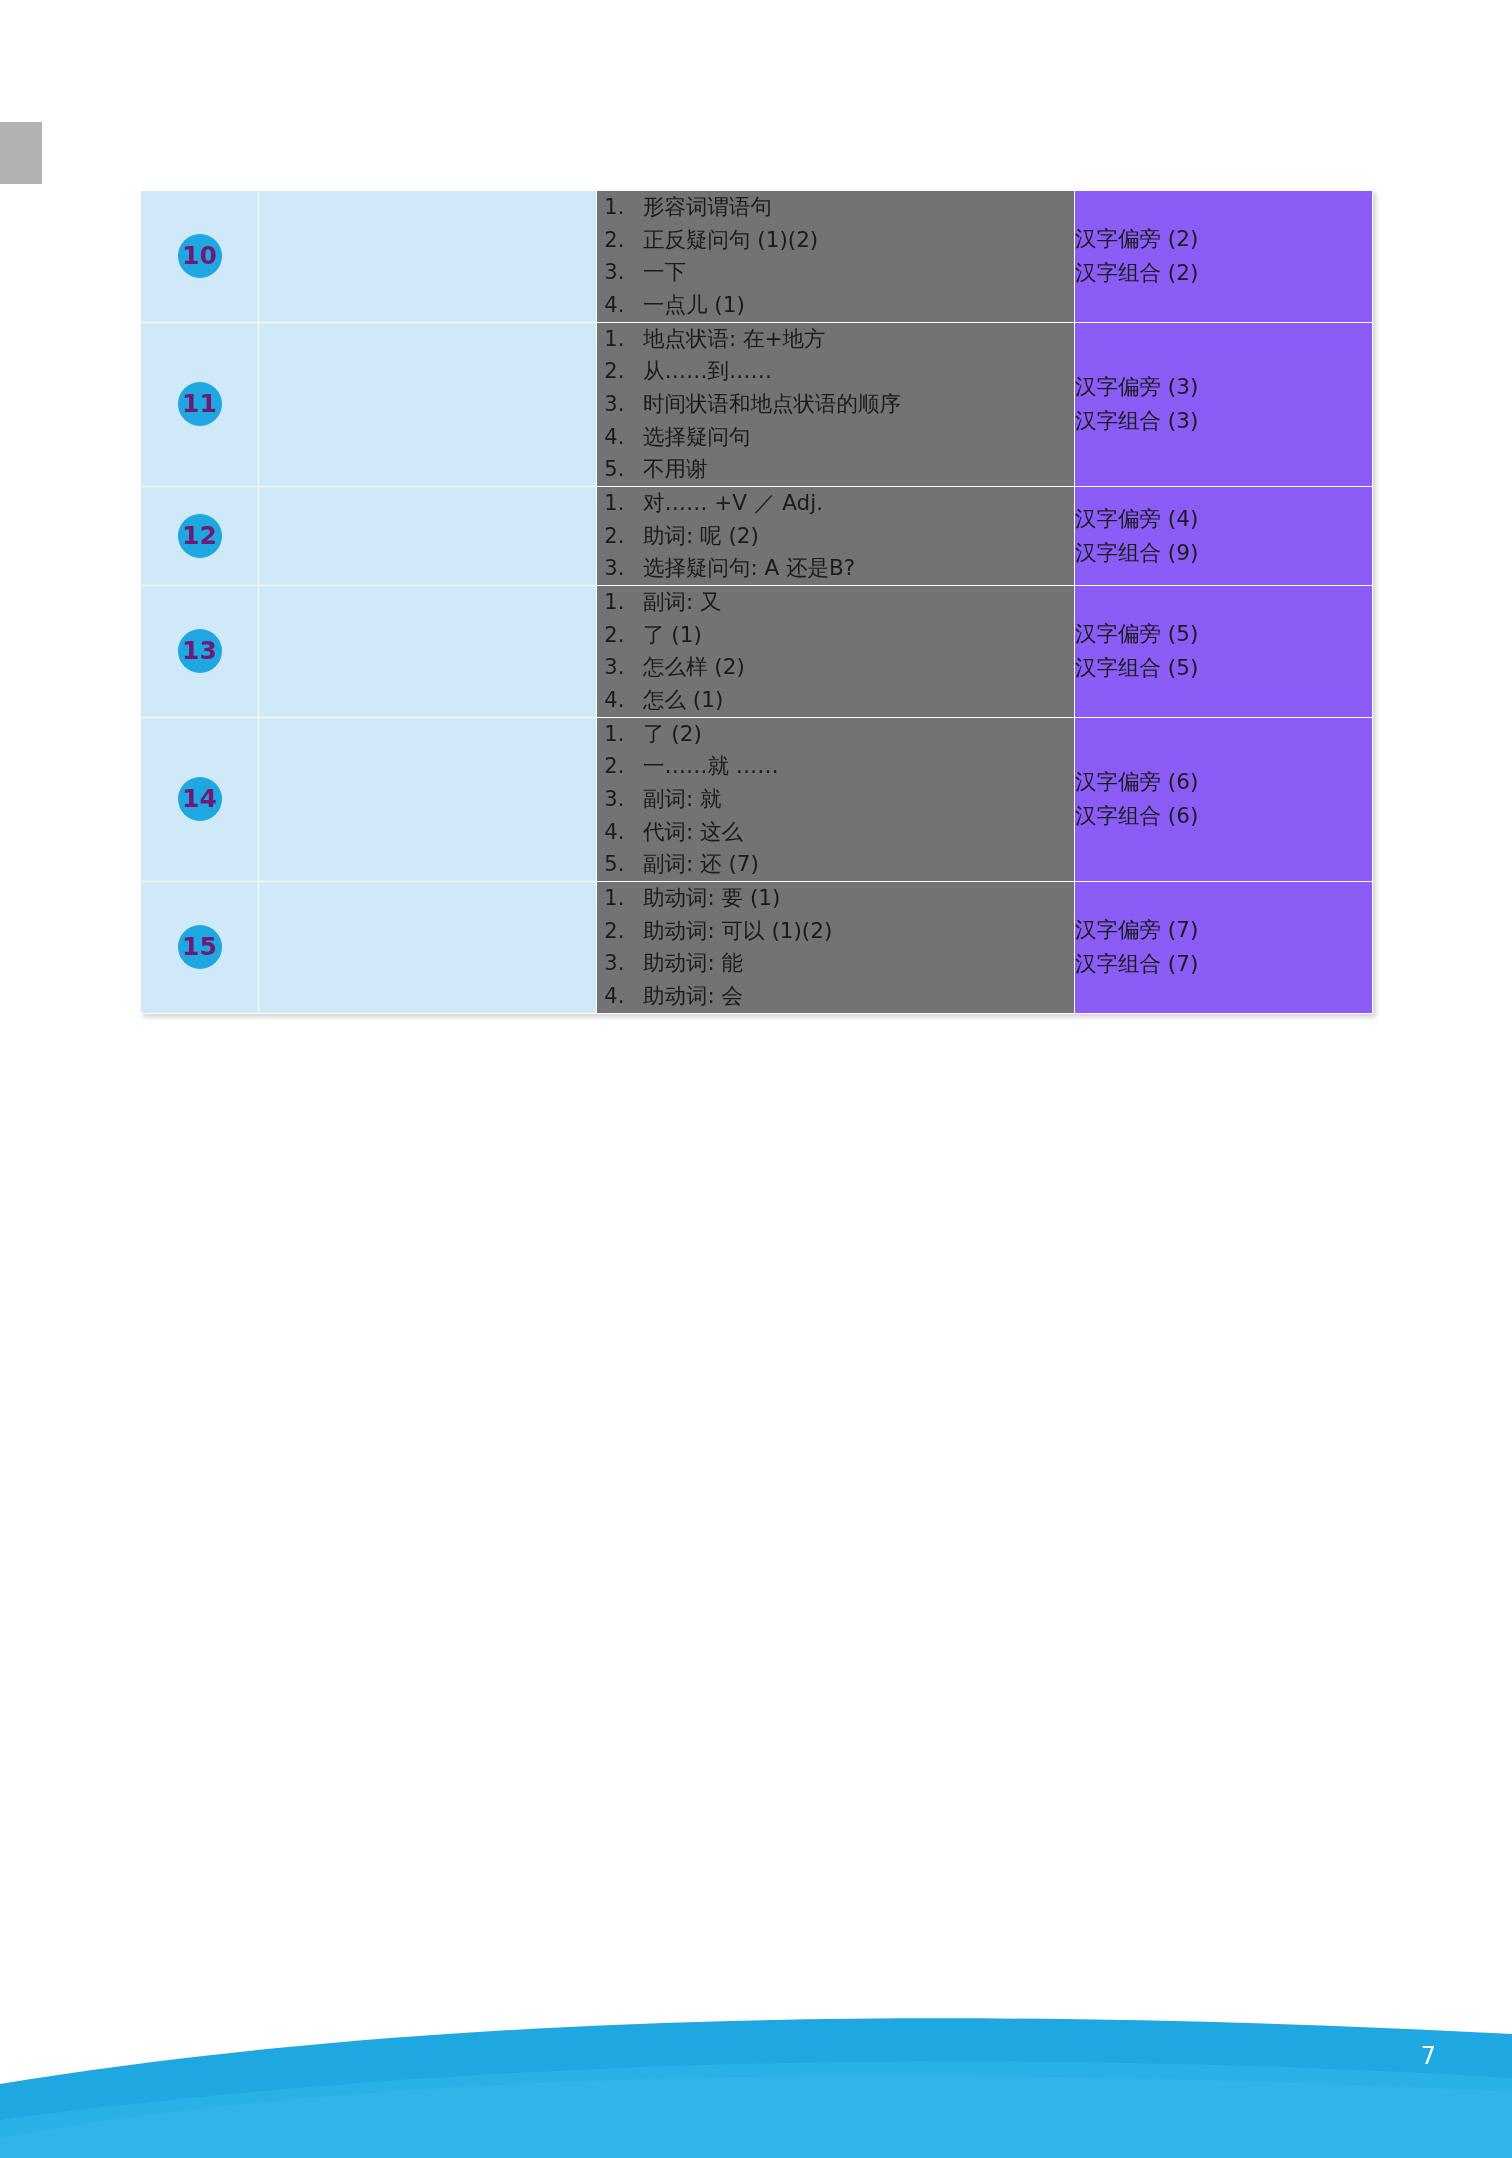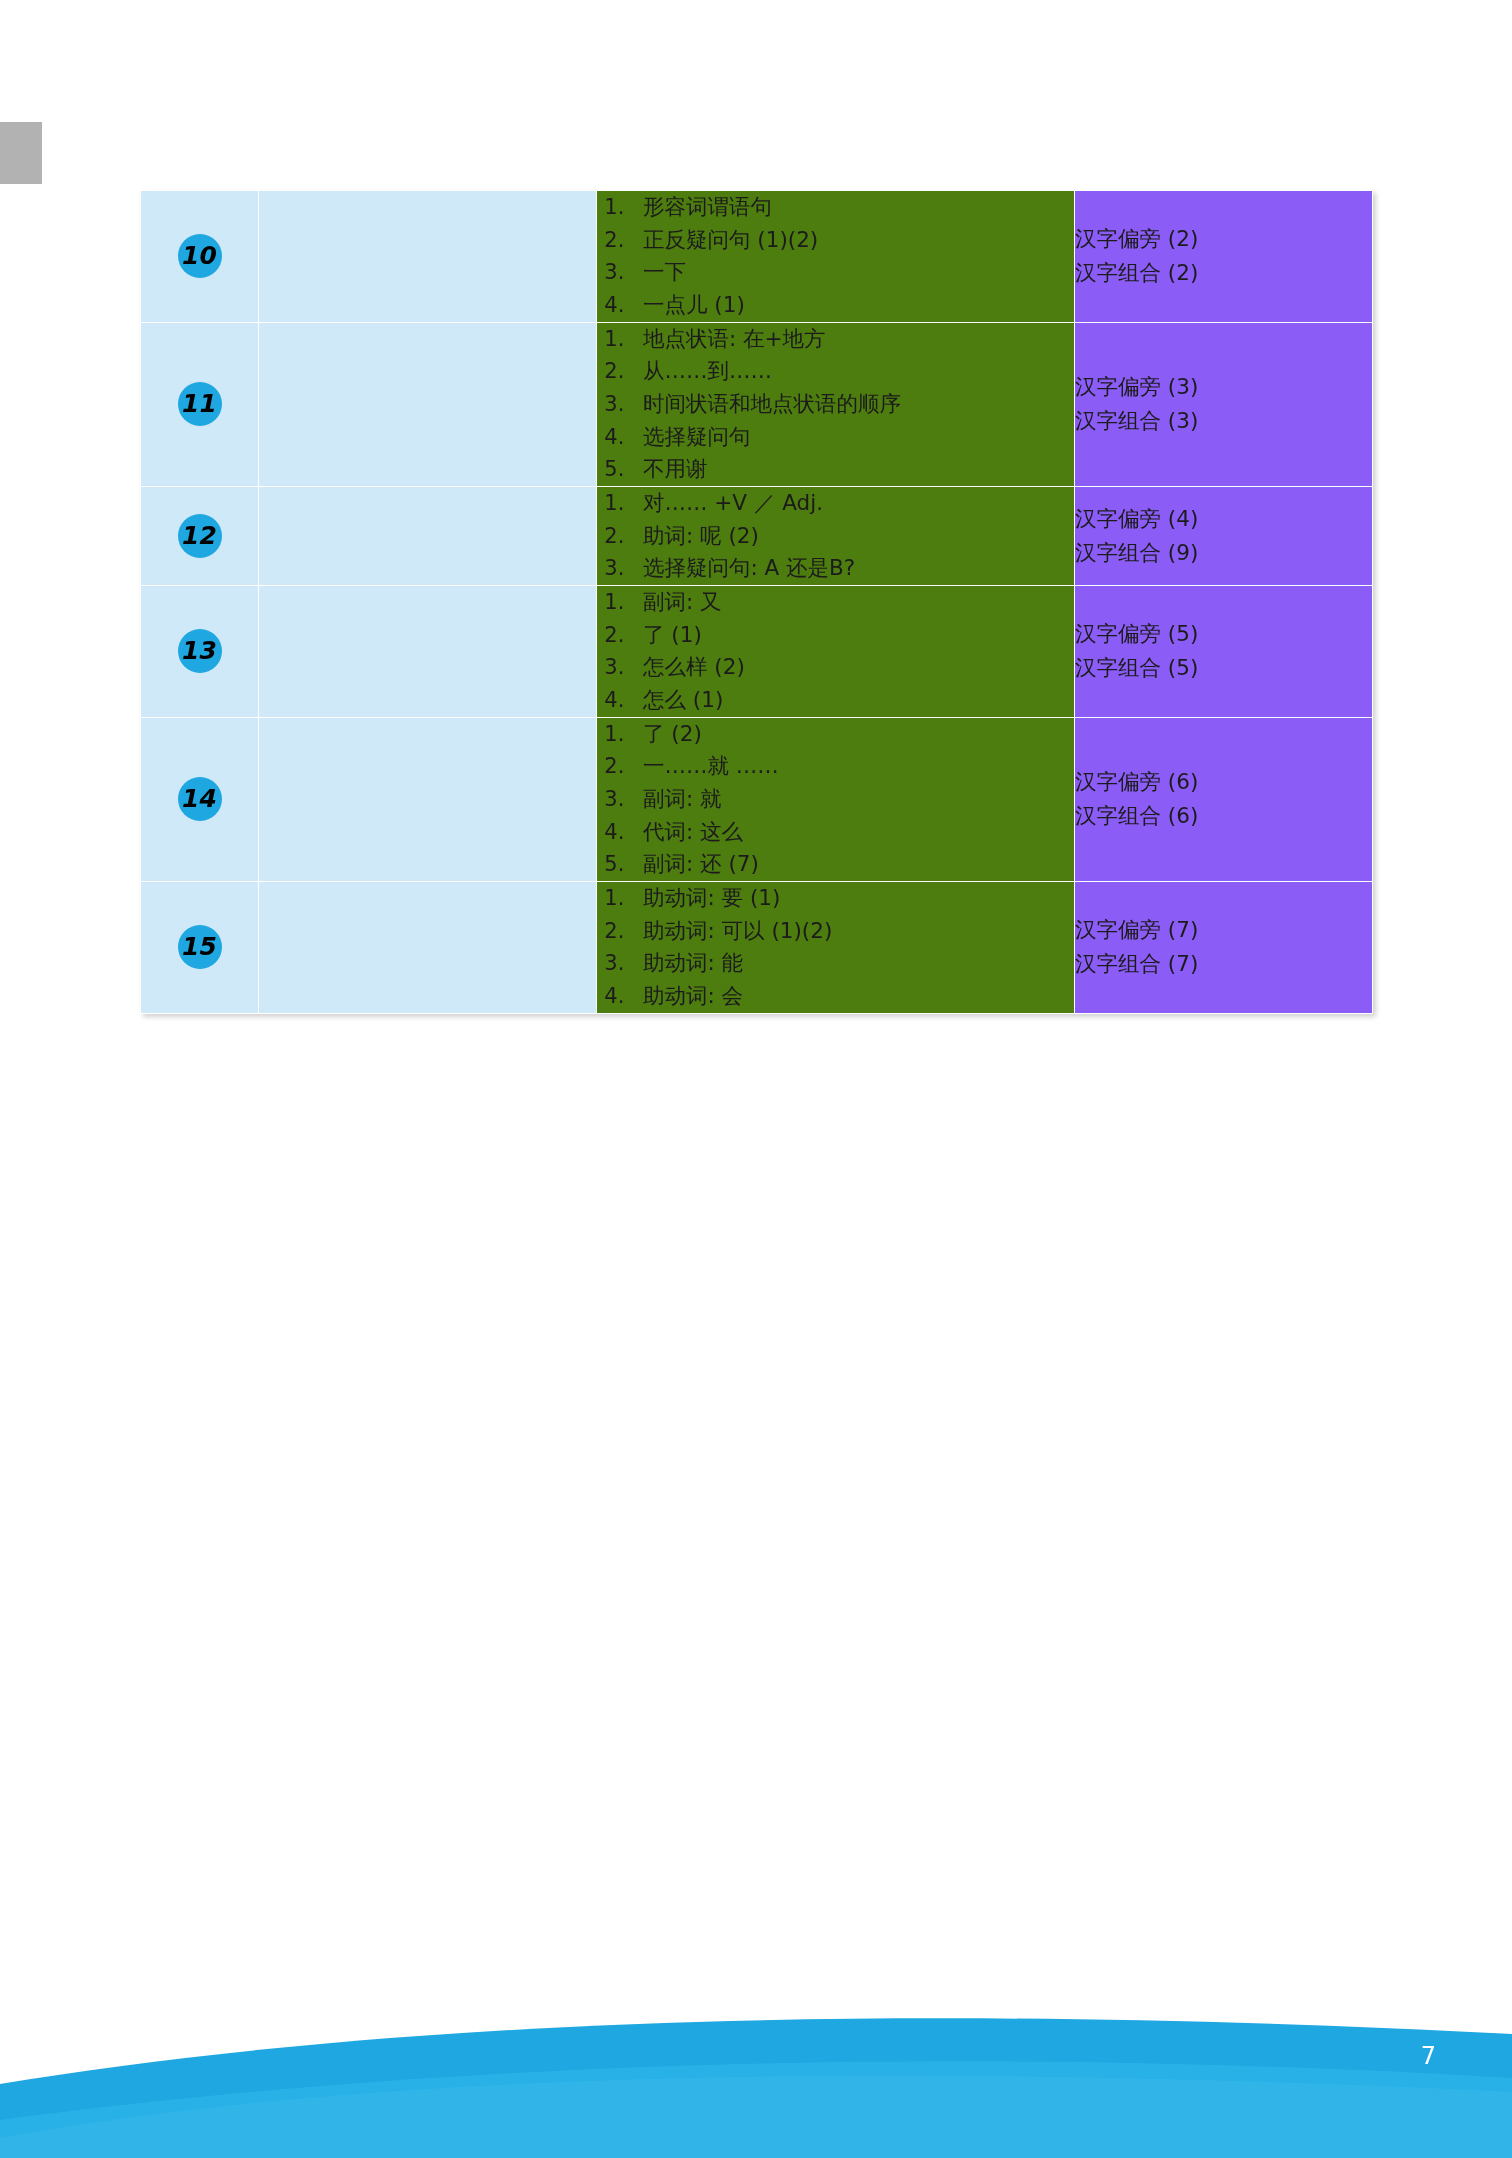--- a/index.html
+++ b/index.html
@@ -53,42 +53,41 @@
 
   .cell-num {
     background: #cfe9f9;
     text-align: center;
     vertical-align: middle;
   }
   .cell-blank {
     background: #cfe9f9;
   }
   .cell-gram {
-    background: #4d7c0f;
+    background: #737373;
     padding: 22px 10px 22px 26px;
   }
   .cell-char {
     background: #8b5cf6;
     padding: 22px 10px 22px 24px;
     vertical-align: top;
   }
 
   .badge {
     display: inline-block;
     width: 44px;
     height: 44px;
     line-height: 44px;
     border-radius: 50%;
     background: #1ea7e1;
-    color: #000000;
+    color: #701a75;
     font-size: 25px;
     font-weight: bold;
     text-align: center;
     font-family: "DejaVu Sans", sans-serif;
-    font-style: italic;
   }
 
   ol.gram-list {
     margin: 0;
     padding: 0 0 0 34px;
     list-style-position: outside;
   }
   ol.gram-list li {
     font-size: 21.5px;
     line-height: 1.52;

